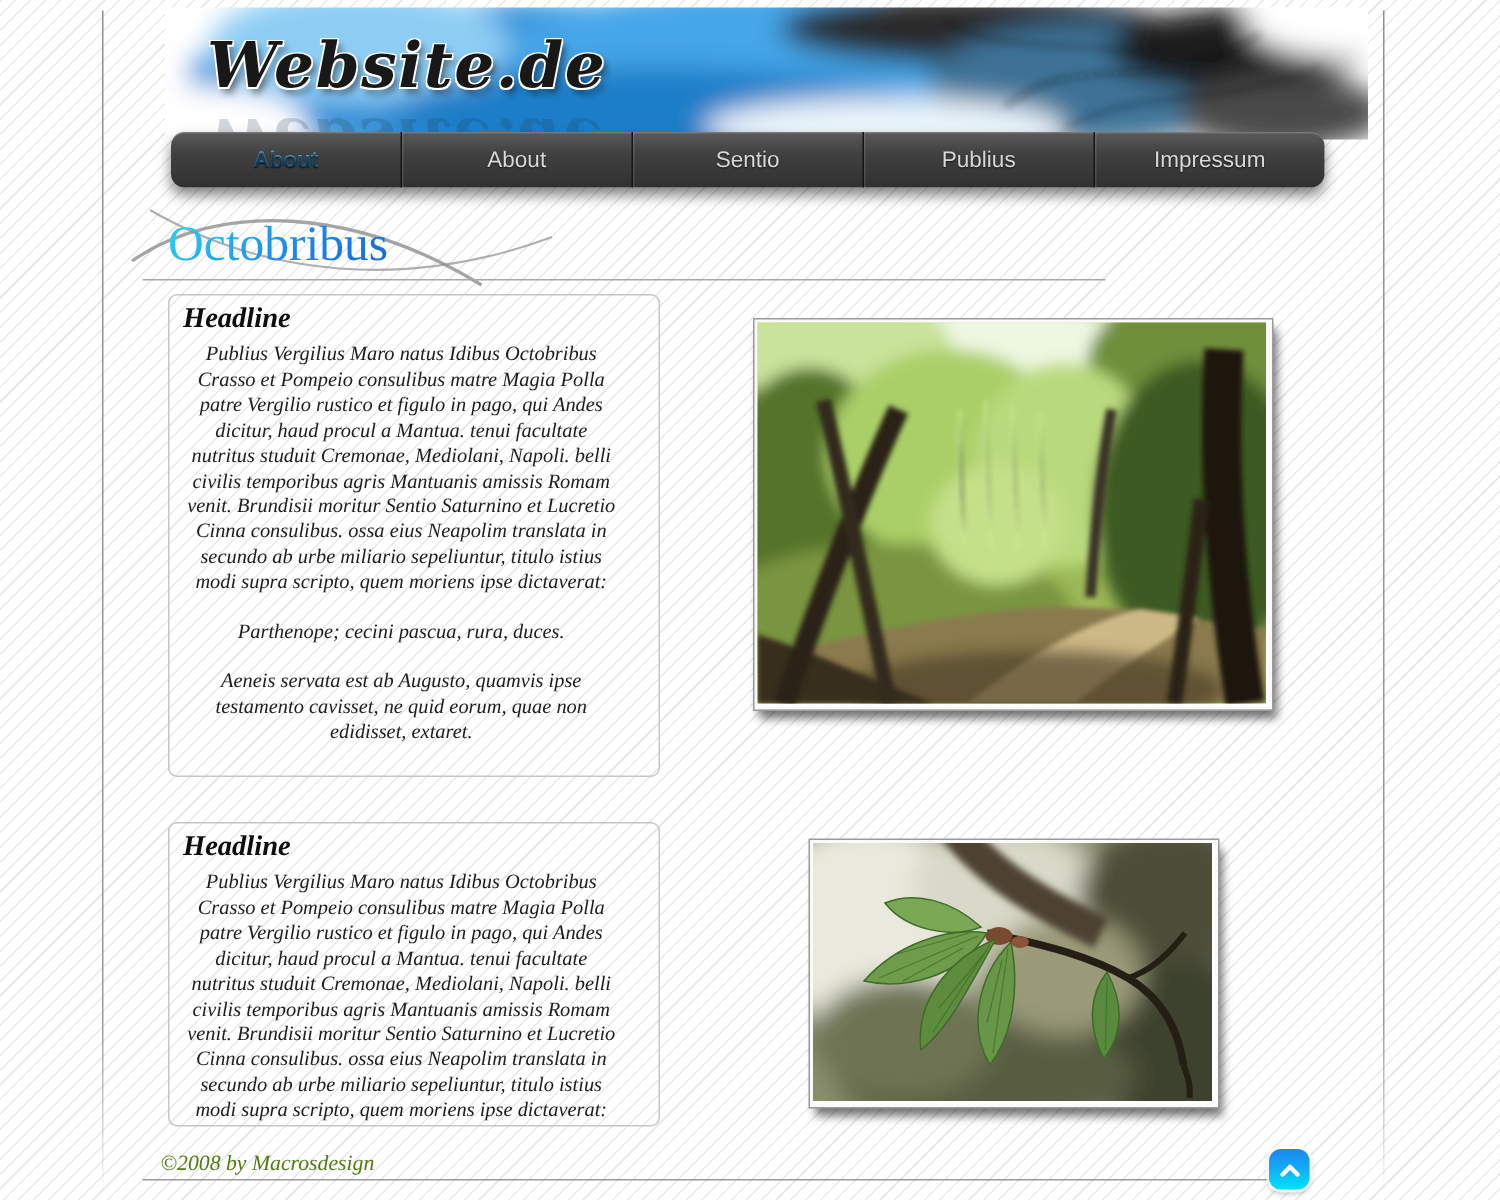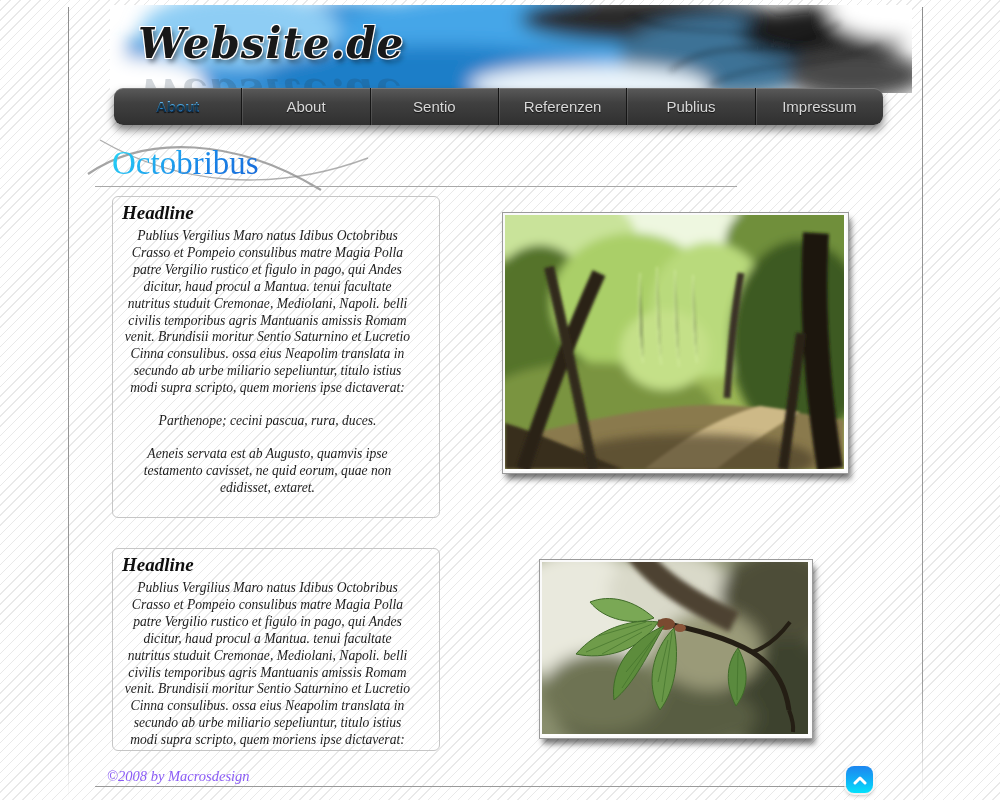--- a/index.html
+++ b/index.html
@@ -90,21 +90,21 @@
   }
   .photo svg{ display:block; }
   .photo.park{ left:503px; top:213px; width:345px; height:260px; }
   .photo.leaves{ left:540px; top:560px; width:272px; height:178px; }
 
   
   .footer-rule{ position:absolute; left:95px; top:786px; width:752px; height:1px; background:#9a9a9a; }
   .copyright{
     position:absolute; left:107px; top:768px;
     font-family:"Liberation Serif", serif; font-style:italic;
-    font-size:14.5px; color:#8b5cf6;
+    font-size:14.5px; color:#4d7c0f;
   }
   .scrolltop{
     position:absolute; left:846px; top:766px; width:27px; height:27px;
     border-radius:8px; border:none; cursor:pointer;
     background:linear-gradient(180deg,#1d86f0 0%, #12a9f5 45%, #03e2fc 100%);
     box-shadow:0 0 0 2px rgba(255,255,255,.75), 0 2px 4px rgba(0,0,0,.35);
     display:flex; align-items:center; justify-content:center;
   }
 </style>
 <title>Website.de</title></head>
@@ -151,23 +151,20 @@
   <div class="nav-item active">
       <span>About</span>
     </div>
   <div class="nav-item">
       <span>About</span>
     </div>
   <div class="nav-item">
       <span>Sentio</span>
     </div>
   <div class="nav-item">
-      <span>Referenzen</span>
-    </div>
-  <div class="nav-item">
       <span>Publius</span>
     </div>
   <div class="nav-item">
       <span>Impressum</span>
     </div>
 </div>
 
 <svg class="swoosh" viewBox="0 0 300 62">
   <g fill="none" stroke="#8f8f8f">
     <path d="M2,42 C60,2 150,6 235,58" stroke-width="2.2" opacity="0.8"></path>

